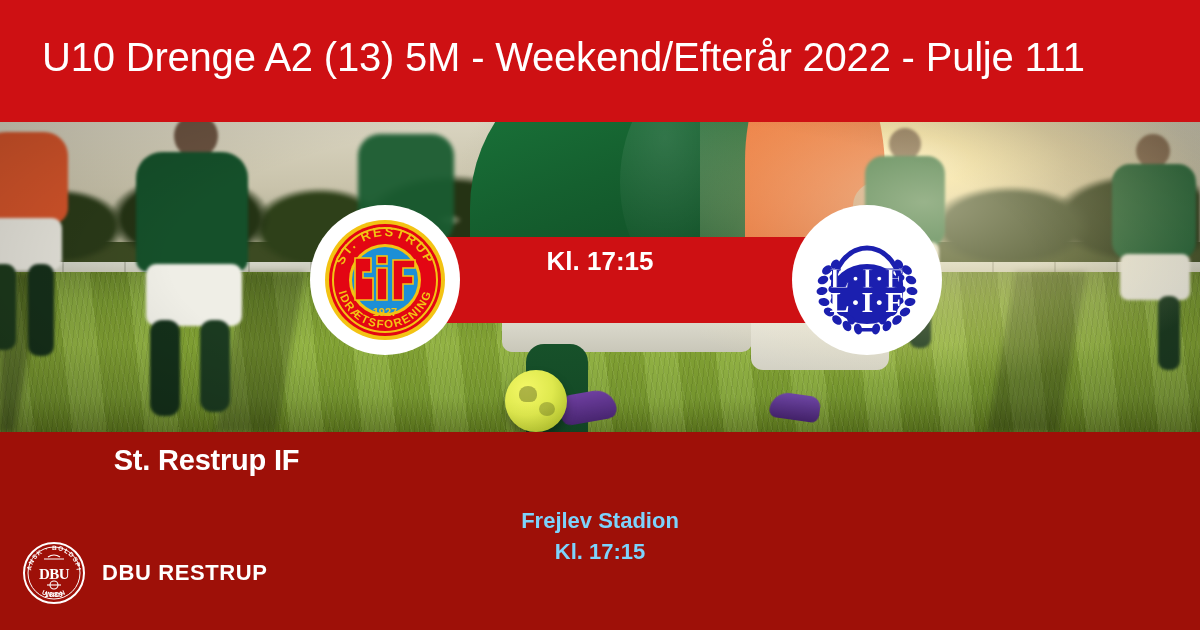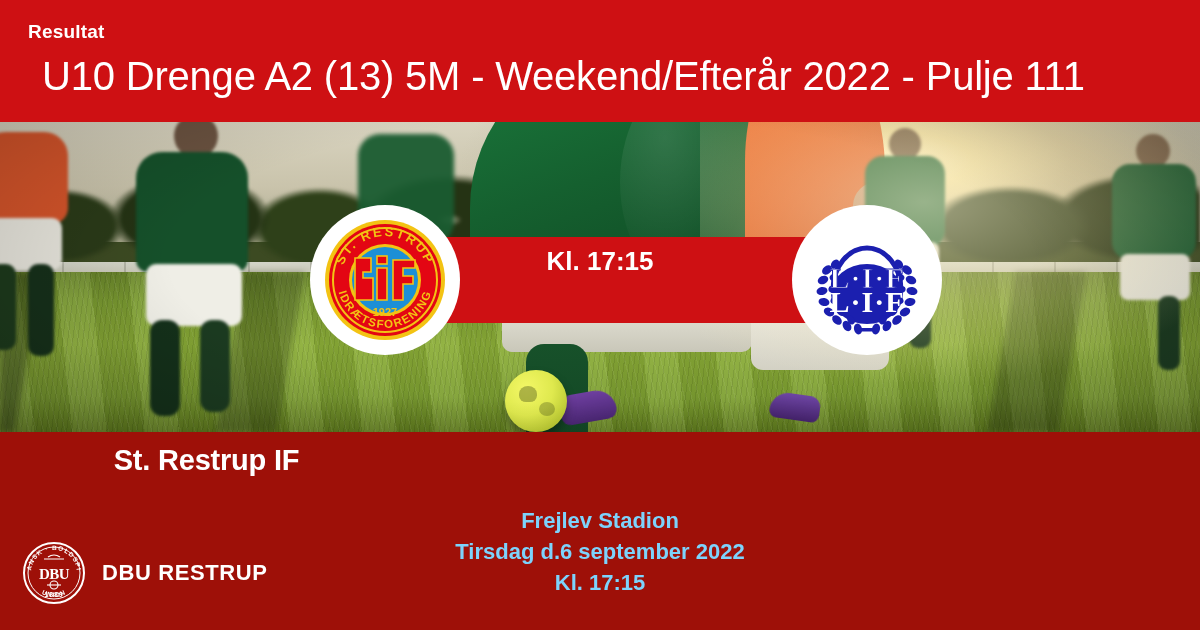--- a/index.html
+++ b/index.html
@@ -334,21 +334,20 @@
     font-weight: bold;
     letter-spacing: 0.6px;
   }
 </style>
 </head>
 <body>
 
 <div class="poster">
 
   <div class="header">
-    <div class="header-kicker">Resultat</div>
     <div class="header-title">U10 Drenge A2 (13) 5M - Weekend/Efterår 2022 - Pulje 111</div>
   </div>
 
   <div class="photo">
     <div class="sky"></div>
     <div class="treeline"></div>
     <div class="boards"></div>
     <div class="grass"></div>
     <div class="grass-stripes"></div>
     <div class="grass-texture"></div>
@@ -489,21 +488,20 @@
   </div>
 
   <div class="bottom"></div>
 
   <div class="team-names">
     <div class="team-name home">St. Restrup IF</div>
   </div>
 
   <div class="venue-block">
     <div>Frejlev  Stadion</div>
-    <div>Tirsdag d.6 september 2022</div>
     <div>Kl. 17:15</div>
   </div>
 
   <div class="dbu">
     <svg width="64" height="64" viewBox="0 0 64 64">
       <defs>
         <path id="dbuTop" d="M 9,32 A 23,23 0 0 1 55,32"></path>
         <path id="dbuBot" d="M 8,32 A 24,24 0 0 0 56,32"></path>
       </defs>
       <circle cx="32" cy="32" r="30" fill="none" stroke="#ffffff" stroke-width="2"></circle>

